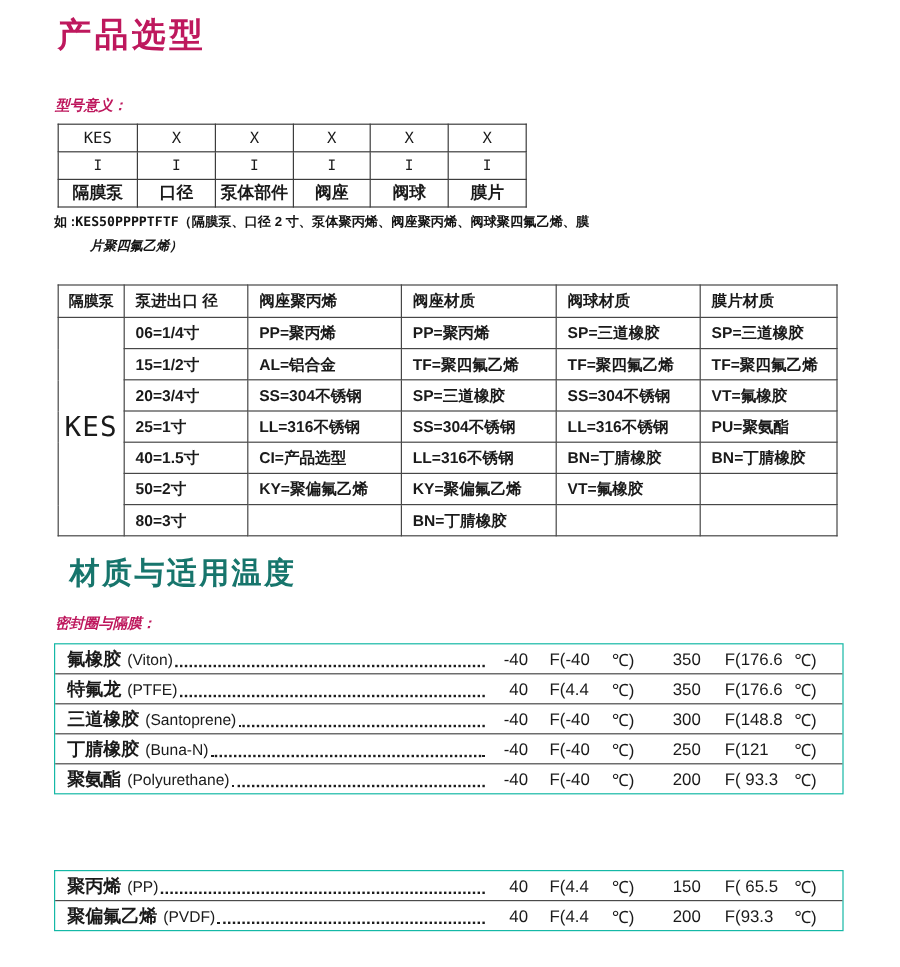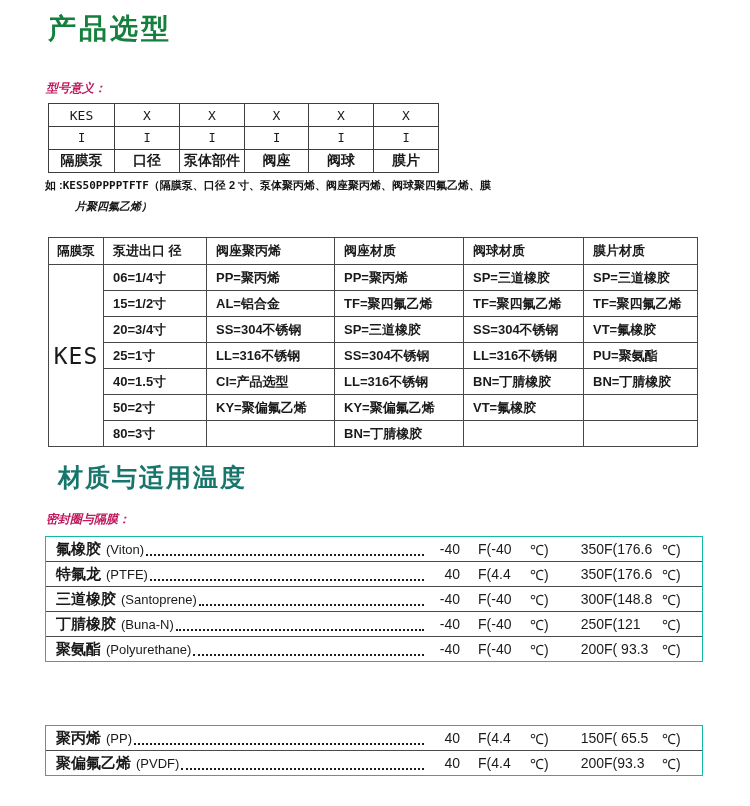--- a/index.html
+++ b/index.html
@@ -10,21 +10,21 @@
     font-family:"Liberation Sans", sans-serif;
     color:#1a1a1a;
     overflow:hidden;
   }
   .mono{font-family:"DejaVu Sans Mono", monospace;}
 
   
   .doc-title{
     position:absolute;left:48px;top:10px;
     font-size:28px;font-weight:bold;letter-spacing:3px;
-    color:#15803d;
+    color:#be185d;
   }
   .section-title{
     position:absolute;left:58px;top:461px;
     font-size:25px;font-weight:bold;letter-spacing:2px;
     color:#17756C;
   }
   .sub-label{
     position:absolute;
     font-size:12px;font-weight:bold;color:#be185d;font-style:italic;
   }
@@ -92,21 +92,21 @@
   .temp-row .mat-en{font-size:13px;}
   .temp-row .leader{
     flex:1;height:12px;min-width:20px;
     border-bottom:2px dotted #1c1c1c;
     margin-left:2px;
   }
   .temp-row .fmin{width:36px;text-align:right;}
   .temp-row .cmin{width:50px;margin-left:18px;}
   .temp-row .unit{width:28px;margin-left:2px;}
   .temp-row .fmax{width:34px;margin-left:12px;text-align:right;}
-  .temp-row .cmax{width:56px;}
+  .temp-row .cmax{width:56px;margin-left:20px;}
 </style>
 </head>
 <body>
 
 <div class="page">
 
   <div class="doc-title">产品选型</div>
 
   <div class="sub-label lbl-model">型号意义：</div>
 

